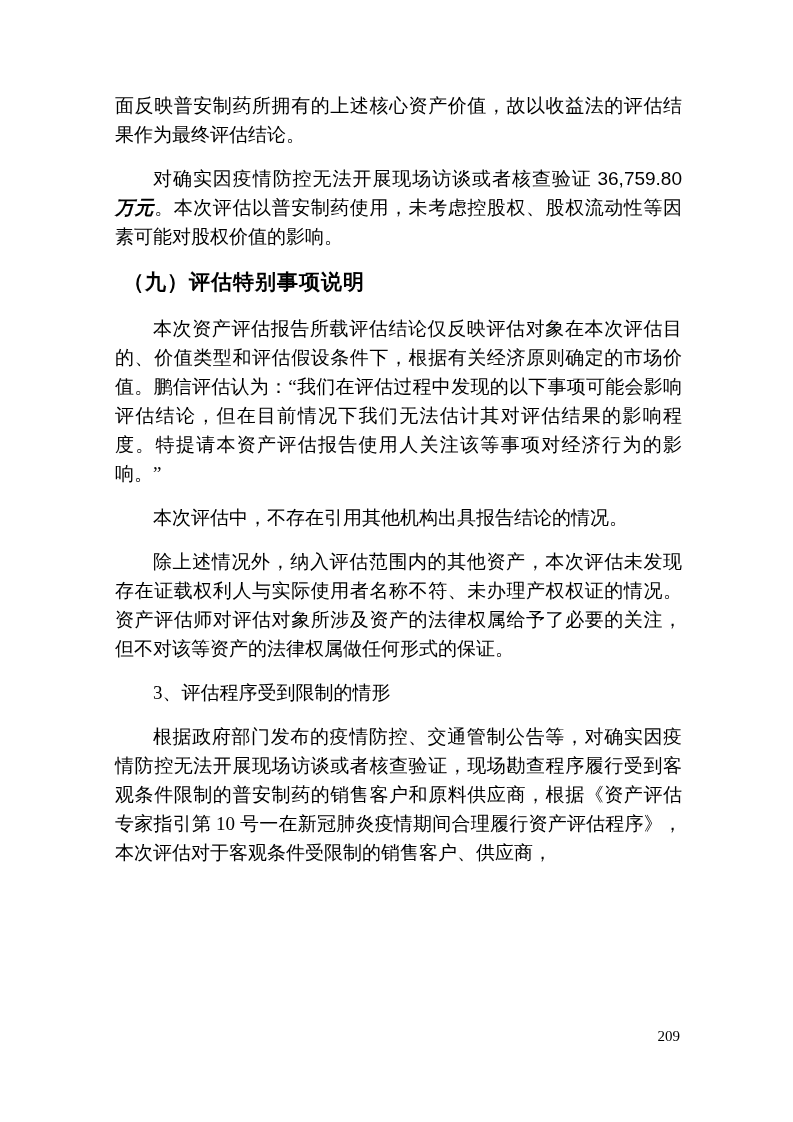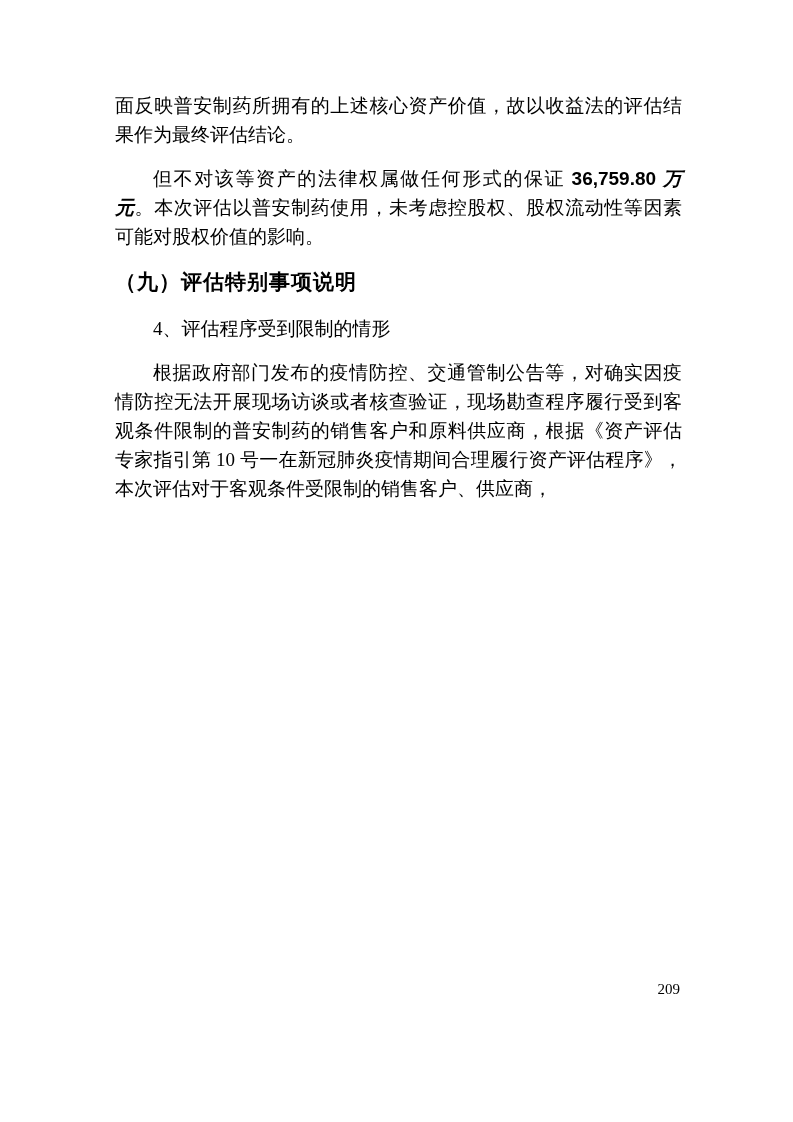--- a/index.html
+++ b/index.html
@@ -31,59 +31,62 @@
     word-break: break-all;
   }
   .indent {
     text-indent: 2em;
   }
   .doc-heading {
     font-family: Liberation Serif, serif;
     font-size: 21px;
     line-height: 32px;
     font-weight: bold;
-    margin: 0 0 16px 0;
+    margin: 0 0 16px 8px;
     letter-spacing: 1px;
   }
   .bold-num {
     font-family: "Liberation Sans", "DejaVu Sans", sans-serif;
-    font-weight: bold;
+    font-weight: normal;
     font-style: normal;
   }
   .bold-unit {
     font-weight: bold;
     font-style: italic;
   }
   .page-number {
     position: absolute;
-    top: 980px;
+    top: 1027px;
     right: 113px;
     font-size: 15px;
     line-height: 18px;
     font-family: "Liberation Serif", "DejaVu Serif", serif;
   }
 </style>
 </head>
 <body>
 
 <div class="page">
   <div class="content">
 
     <p class="para">面反映普安制药所拥有的上述核心资产价值，故以收益法的评估结果作为最终评估结论。</p>
 
-    <p class="para indent"><span>但不对该等资产的法律权属做任何形式的保证 </span><span class="bold-num">36,759.80 </span><span class="bold-unit">万元</span><span>。本次评估以普安制药使用，未考虑控股权、股权流动性等因素可能对股权价值的影响。</span></p>
+    <p class="para indent"><span>对确实因疫情防控无法开展现场访谈或者核查验证 </span><span class="bold-num">36,759.80 </span><span class="bold-unit">万元</span><span>。本次评估以普安制药使用，未考虑控股权、股权流动性等因素可能对股权价值的影响。</span></p>
 
     <h2 class="doc-heading">（九）评估特别事项说明</h2>
 
+    <p class="para indent">本次资产评估报告所载评估结论仅反映评估对象在本次评估目的、价值类型和评估假设条件下，根据有关经济原则确定的市场价值。鹏信评估认为：“我们在评估过程中发现的以下事项可能会影响评估结论，但在目前情况下我们无法估计其对评估结果的影响程度。特提请本资产评估报告使用人关注该等事项对经济行为的影响。”</p>
+
+
+    <p class="para indent">本次评估中，不存在引用其他机构出具报告结论的情况。</p>
 
 
 
+    <p class="para indent">除上述情况外，纳入评估范围内的其他资产，本次评估未发现存在证载权利人与实际使用者名称不符、未办理产权权证的情况。资产评估师对评估对象所涉及资产的法律权属给予了必要的关注，但不对该等资产的法律权属做任何形式的保证。</p>
 
-
-
-    <p class="para indent">4、评估程序受到限制的情形</p>
+    <p class="para indent">3、评估程序受到限制的情形</p>
 
     <p class="para indent">根据政府部门发布的疫情防控、交通管制公告等，对确实因疫情防控无法开展现场访谈或者核查验证，现场勘查程序履行受到客观条件限制的普安制药的销售客户和原料供应商，根据《资产评估专家指引第 10 号一在新冠肺炎疫情期间合理履行资产评估程序》，本次评估对于客观条件受限制的销售客户、供应商，</p>
 
   </div>
 
   <div class="page-number">209</div>
 </div>
 
 </body></html>

